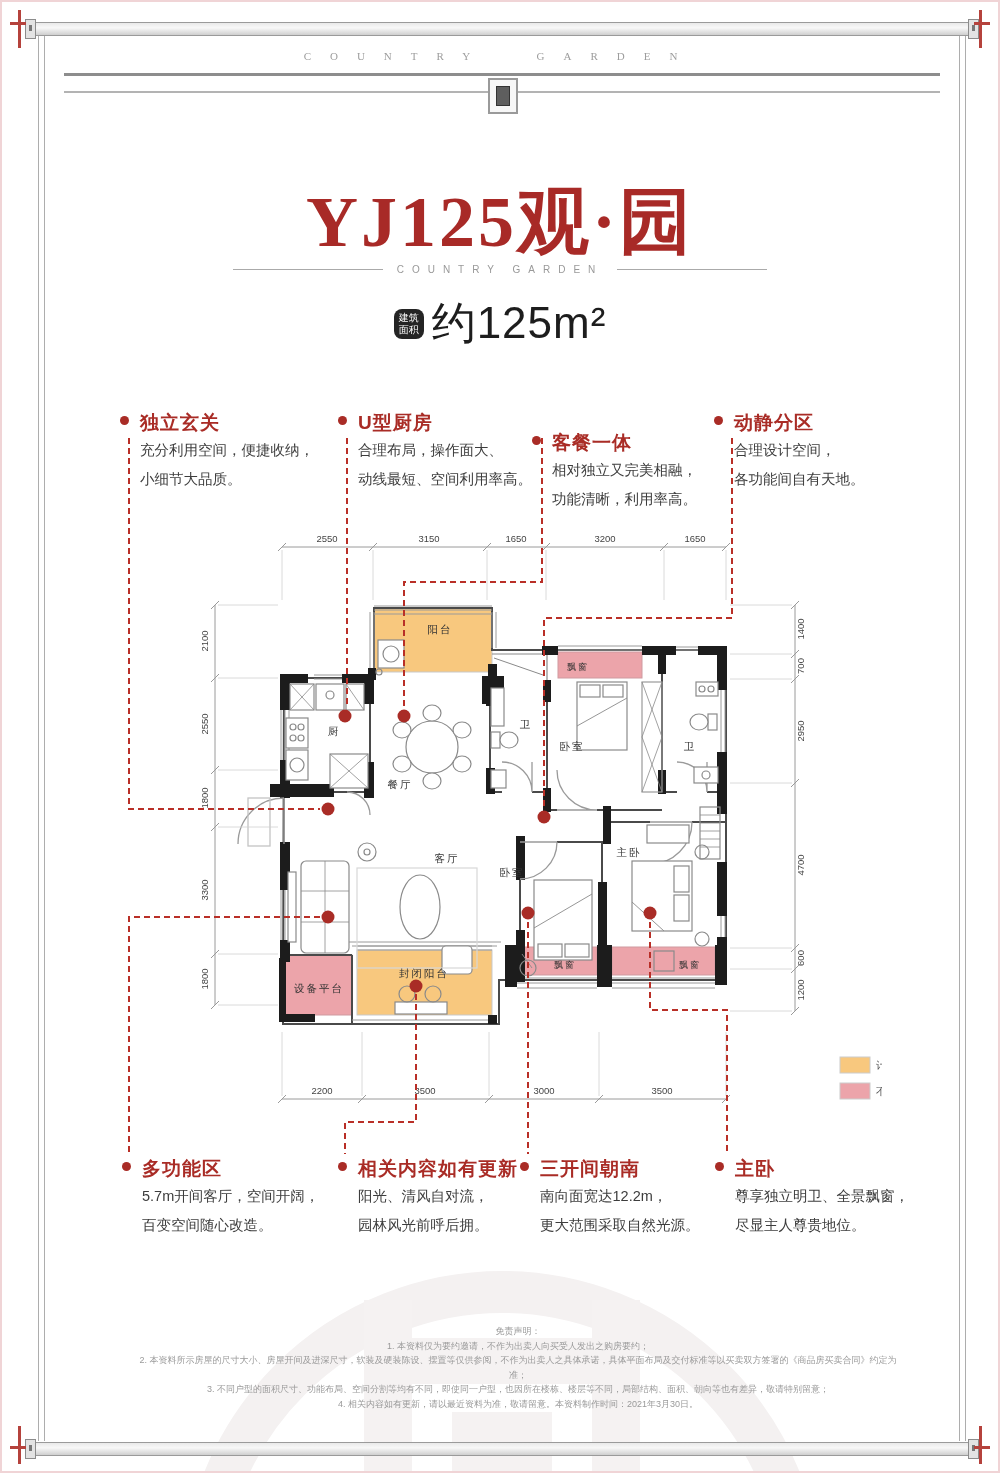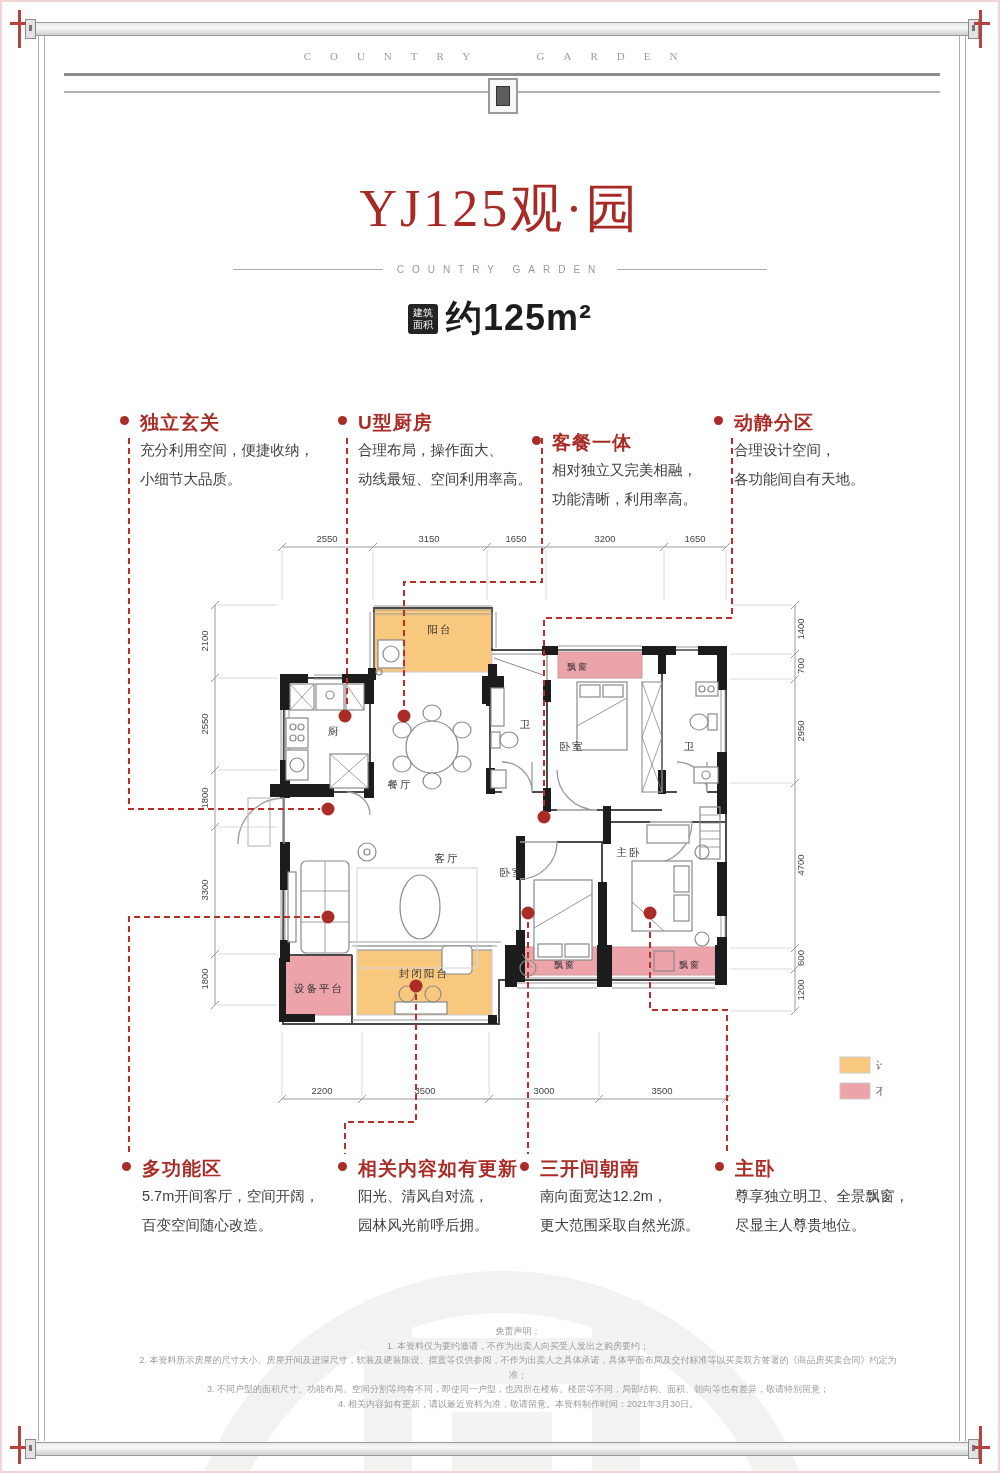--- a/index.html
+++ b/index.html
@@ -18,32 +18,32 @@
   .brand-letters{position:absolute;top:48px;left:0;width:100%;text-align:center;z-index:2;
       font-family:"Liberation Serif","DejaVu Serif",serif;font-size:11px;color:#9d9d9d;
       letter-spacing:19px;word-spacing:26px;}
   .rule-thick{position:absolute;left:62px;top:71px;width:876px;height:3px;background:#8d8d8d;z-index:2;}
   .rule-thin{position:absolute;left:62px;top:89px;width:876px;height:2px;background:#b3b3b3;z-index:2;}
   .rule-orn{position:absolute;left:486px;top:76px;width:26px;height:32px;background:#f7f7f7;
       border:2px solid #9a9a9a;z-index:3;display:flex;align-items:center;justify-content:center;}
   .rule-orn i{display:block;width:12px;height:18px;background:#5e5e5e;border:1px solid #333;}
   
   .main-title{position:absolute;top:172px;left:0;width:100%;text-align:center;z-index:2;
-      font-family:"Liberation Serif","DejaVu Serif",serif;font-weight:normal;
-      font-size:52px;color:#a82a27;letter-spacing:3px;}
+      font-family:"Liberation Serif","DejaVu Serif",serif;font-weight:bold;
+      font-size:72px;color:#a82a27;letter-spacing:3px;}
   .sub-brand{position:absolute;top:262px;left:0;width:100%;display:flex;align-items:center;
       justify-content:center;z-index:2;color:#9b9b9b;}
   .sub-brand .ln{width:150px;height:1px;background:#aaaaaa;}
   .sub-brand .tx{font-size:10px;letter-spacing:8px;margin:0 14px;color:#999;}
   .spec-row{position:absolute;top:292px;left:0;width:100%;display:flex;align-items:center;
       justify-content:center;z-index:2;color:#1d1d1d;}
-  .spec-badge{background:#242424;color:#fff;border-radius:3px;width:30px;height:30px;
+  .spec-badge{background:#242424;color:#fff;border-radius:8px;width:30px;height:30px;
       display:flex;flex-direction:column;align-items:center;justify-content:center;
       font-size:10px;line-height:12px;margin-right:8px;}
-  .spec-area{font-size:36px;font-weight:bold;letter-spacing:1px;}
+  .spec-area{font-size:44px;font-weight:normal;letter-spacing:1px;}
   .spec-rooms{font-size:31px;font-weight:bold;letter-spacing:3px;margin-left:42px;}
   
   .feature{position:absolute;z-index:2;width:215px;padding-left:20px;}
   .feature .bullet{position:absolute;left:0;top:6px;width:9px;height:9px;border-radius:50%;
       background:#a92c26;}
   .feature h3{margin:0;font-size:19px;font-weight:bold;color:#a92c26;letter-spacing:1px;}
   .feature .fline{font-size:14.5px;color:#3d3d3d;line-height:29px;}
   .feature .fbody{}
   
   .disclaimer{position:absolute;left:136px;top:1322px;width:760px;z-index:2;

